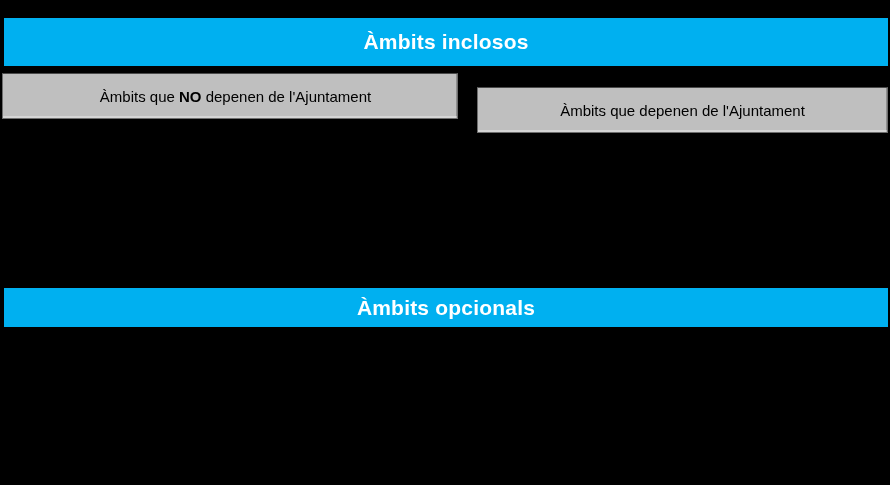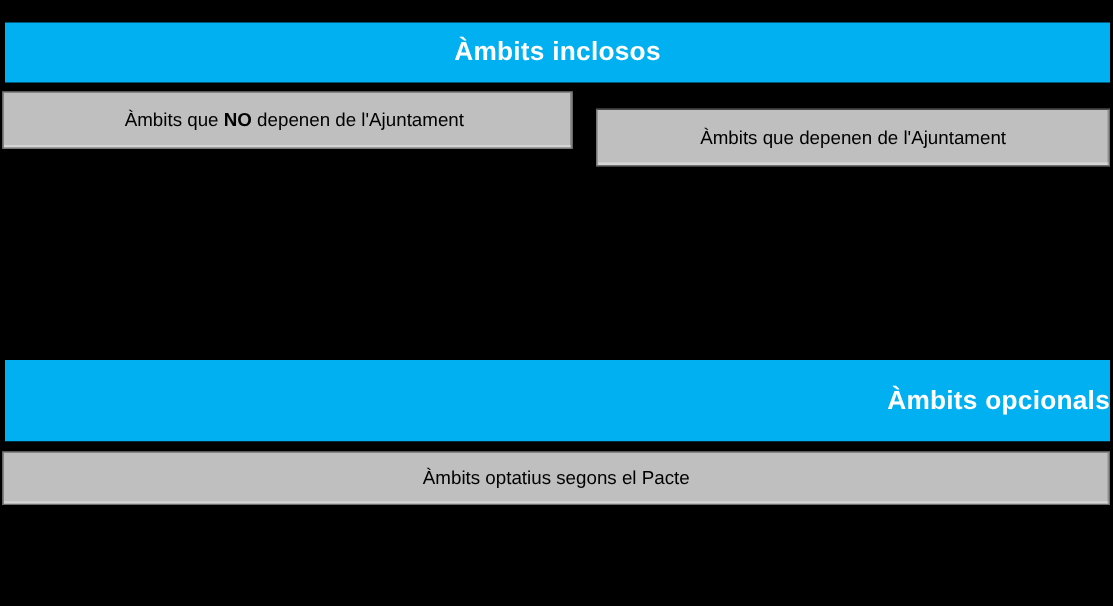--- a/index.html
+++ b/index.html
@@ -22,21 +22,21 @@
     background: #00B0F0;
     color: #FFFFFF;
     display: flex;
     align-items: center;
     justify-content: center;
     font-weight: bold;
     font-size: 21px;
     letter-spacing: 0.2px;
   }
   #banner-included { top: 7px;   height: 48px; margin-top: 11px; }
-  #banner-optional { top: 288px; height: 65px; justify-content: flex-end; }
+  #banner-optional { top: 288px; height: 39px; }
 
   .gray-box {
     position: absolute;
     background: #BFBFBF;
     color: #000000;
     display: flex;
     align-items: center;
     justify-content: center;
     font-size: 15px;
     border: 1px solid #6e6e6e;
@@ -65,17 +65,14 @@
   </div>
 
   <div class="gray-box" id="box-municipal" style="background-color: rgb(191, 191, 191); color: rgb(0, 0, 0);">
     <span>Àmbits que depenen de l'Ajuntament</span>
   </div>
 
   <div class="banner" id="banner-optional" style="background-color: rgb(0, 176, 240); color: rgb(255, 255, 255);">
     <span>Àmbits opcionals</span>
   </div>
 
-  <div class="gray-box" id="box-optional" style="background-color: rgb(191, 191, 191); color: rgb(0, 0, 0);">
-    <span>Àmbits optatius segons el Pacte</span>
-  </div>
 
 </div>
 
 </body></html>

